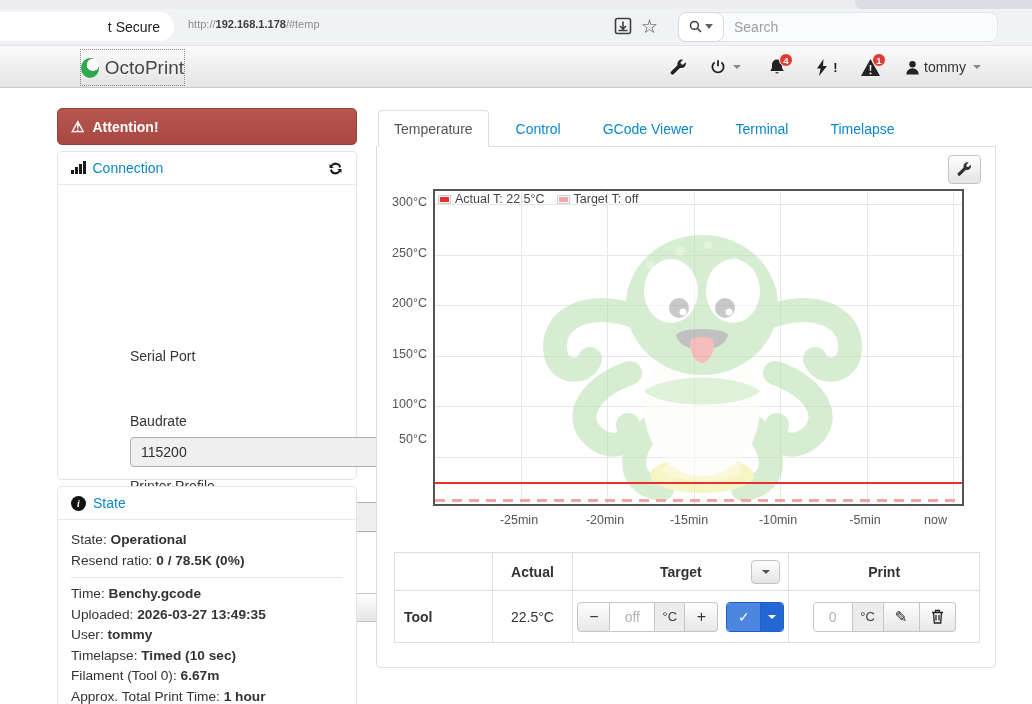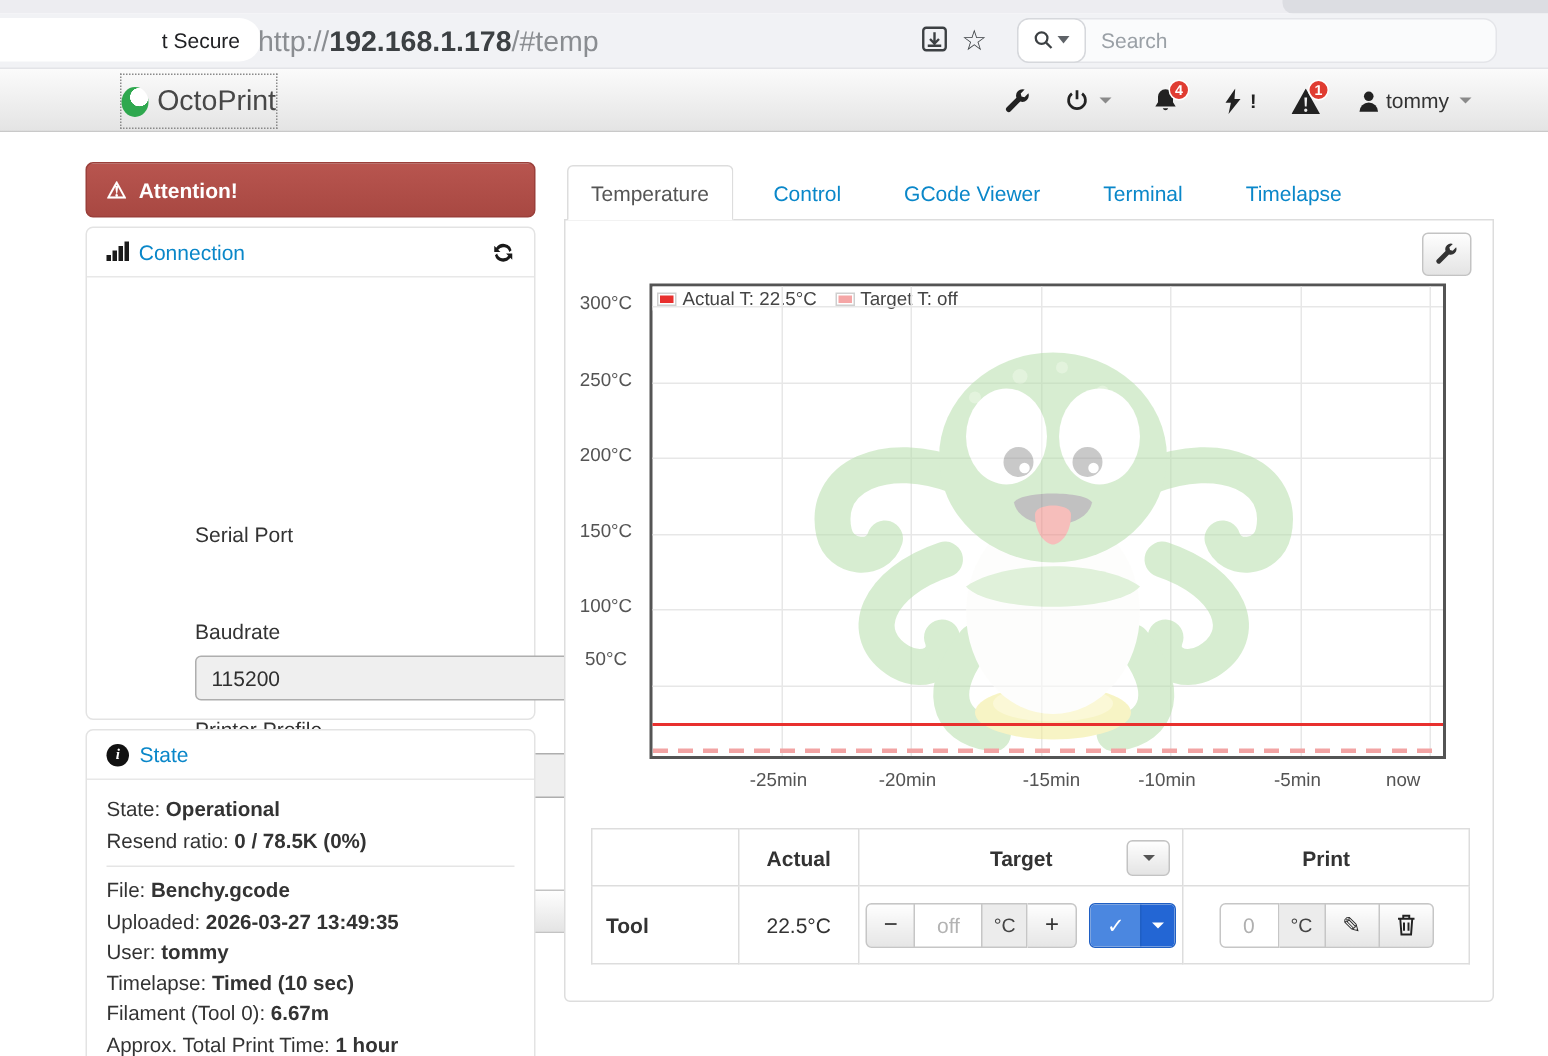--- a/index.html
+++ b/index.html
@@ -8,21 +8,21 @@
   .abs { position:absolute; }
   #stage { position:relative; width:1032px; height:704px; background:#fff; }
 
   
   #tabstrip { left:0; top:0; width:1032px; height:9px; background:#ededf1; }
   #tabstrip-dark { left:855px; top:0; width:177px; height:9px; background:#dcdde2; border-bottom-left-radius:7px; }
   #addrbar { left:0; top:9px; width:1032px; height:37px; background:#f1f2f5; border-bottom:1px solid #e3e4e8; }
   #secure-pill { left:-34px; top:3px; width:208px; height:29px; background:#fff; border-radius:15px;
      display:flex; align-items:center; justify-content:flex-end; padding-right:14px;
      font-size:14px; color:#202124; }
-  #url-text { left:172px; top:9px; font-size:19px; color:#8a8d91; }
+  #url-text { left:188px; top:9px; font-size:11px; color:#8a8d91; }
   #url-text b { color:#3c4043; font-weight:bold; }
   .chrome-icon { top:6px; width:22px; height:22px; color:#3c4043; }
   #search-box { left:678px; top:3px; width:320px; height:30px; background:#fafbfc; border:1px solid #e4e5e9; border-radius:9px; display:flex; align-items:center; }
   #search-left { width:46px; height:30px; margin:-1px 0 0 -1px; background:#fff; border:1px solid #d6d8dc; border-radius:8px;
      display:flex; align-items:center; justify-content:center; gap:3px; }
   #search-input { border:0; outline:0; background:transparent; font-size:14px; color:#5f6368; padding-left:10px; width:230px;
      font-family:"Liberation Sans", sans-serif; }
   #search-input::placeholder { color:#9aa0a6; }
   .caret-sm { width:0; height:0; border-left:4px solid transparent; border-right:4px solid transparent; border-top:5px solid #5f6368; }
 
@@ -77,21 +77,21 @@
   .tab.active { background:#fff; border:1px solid #ddd; border-bottom-color:#fff; border-radius:4px 4px 0 0; color:#555; position:relative; z-index:2; }
   .tab + .tab { margin-left:12px; }
   #panel { left:376px; top:146px; width:620px; height:522px; border:1px solid #ddd; border-top:1px solid #ddd; border-radius:0 0 4px 4px; background:#fff; }
   #wrench-btn { left:571px; top:8px; width:33px; height:29px; background:linear-gradient(#fefefe,#e4e4e4);
      border:1px solid #c3c3c3; border-radius:4px; display:flex; align-items:center; justify-content:center; }
 
   
   #plot { left:56px; top:42px; width:531px; height:317px; border:2px solid #545454; background:#fff; }
   .hgrid { left:0; width:527px; height:1px; background:#e7e7e7; }
   .vgrid { top:0; width:1px; height:313px; background:#e7e7e7; }
-  .ytick { width:46px; text-align:center; font-size:12.5px; color:#545454; }
+  .ytick { width:46px; text-align:right; font-size:12.5px; color:#545454; }
   .xtick { top:366px; font-size:12.5px; color:#545454; text-align:center; width:60px; }
   #actual-line { left:0; top:291px; width:527px; height:2px; background:#e8302e; }
   #target-line { left:0; top:308px; width:527px; height:3px;
      background:repeating-linear-gradient(90deg,#f2a4a4 0 10px, transparent 10px 17px); }
   #legend { left:3px; top:294px; display:flex; align-items:center; gap:4px; background:rgba(255,255,255,.8); padding:1px 3px; }
   .lg-swatch { width:13px; height:9px; border:1px solid #cfcfcf; padding:1px; background:#fff; }
   .lg-swatch i { display:block; width:100%; height:100%; }
   .lg-label { font-size:12.5px; color:#444; margin-right:8px; white-space:nowrap; }
 
   
@@ -258,21 +258,21 @@
 
   <div id="state-card" class="abs card">
     <div class="card-head">
       <span class="info-ic">i</span>
       <span class="card-title">State</span>
     </div>
     <div id="state-body">
       <div><span>State: </span><b>Operational</b></div>
       <div><span>Resend ratio: </span><b>0 / 78.5K (0%)</b></div>
       <div class="state-div"></div>
-      <div><span>File: </span><b>Benchy.gcode</b></div>
+      <div><span>Time: </span><b>Benchy.gcode</b></div>
       <div><span>Uploaded: </span><b>2026-03-27 13:49:35</b></div>
       <div><span>User: </span><b>tommy</b></div>
       <div><span>Timelapse: </span><b>Timed (10 sec)</b></div>
       <div><span>Filament (Tool 0): </span><b>6.67m</b></div>
       <div><span>Approx. Total Print Time: </span><b>1 hour</b></div>
     </div>
   </div>
 
   <div id="tabs-row" class="abs">
     <div class="tab active">Temperature</div>
@@ -348,21 +348,21 @@
         <span class="lg-label">Actual T: 22.5°C</span>
         <span class="lg-swatch">
             <i style="background:#f5a6a6"></i>
           </span>
         <span class="lg-label">Target T: off</span>
       </div>
     </div>
 
     <div class="xtick abs" style="left:112px;">-25min</div>
     <div class="xtick abs" style="left:198px;">-20min</div>
-    <div class="xtick abs" style="left:294px;text-align:center;">-15min</div>
+    <div class="xtick abs" style="left:282px;text-align:center;">-15min</div>
     <div class="xtick abs" style="left:371px;">-10min</div>
     <div class="xtick abs" style="left:458px;">-5min</div>
     <div class="xtick abs" style="left:547px; width:45px; text-align:left;">now</div>
 
     <table id="temp-table" class="abs">
       <tbody>
           <tr>
         <th class="col-name"></th>
         <th class="col-act">Actual</th>
         <th class="col-tgt">

